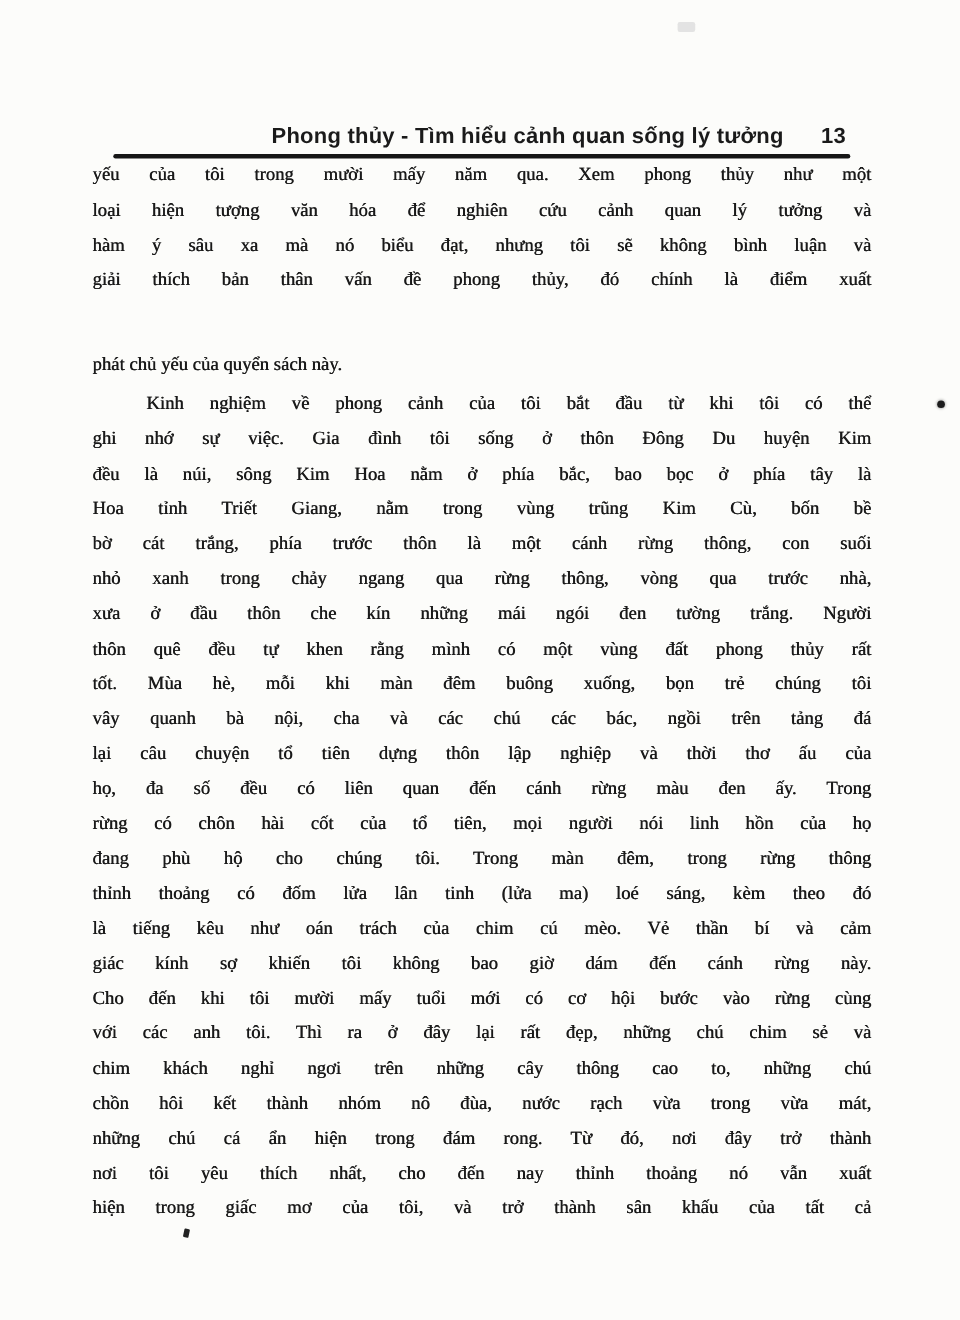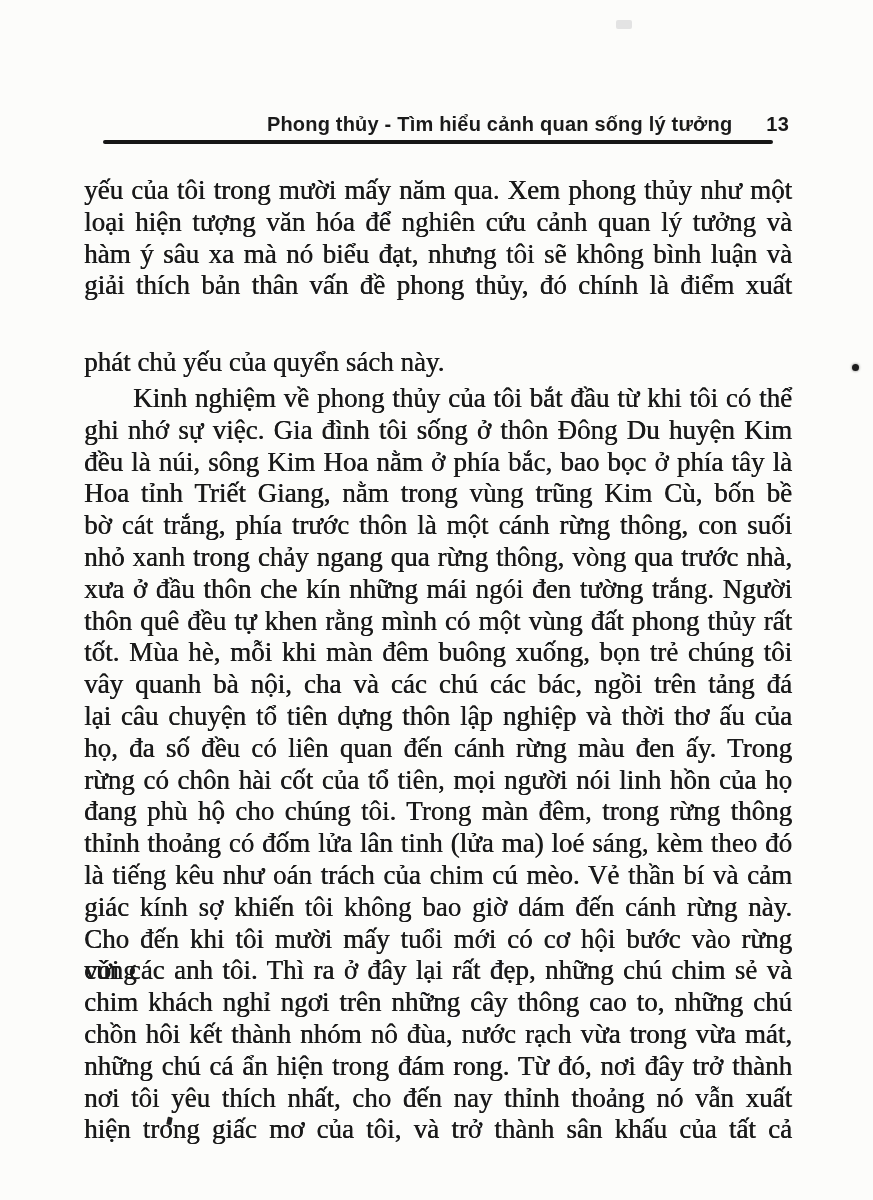--- a/index.html
+++ b/index.html
@@ -8,21 +8,21 @@
     width: 873px;
     height: 1200px;
     background: var(--paper, #fcfcfa);
     color: var(--ink, #1a1a1a);
     font-family: "Liberation Serif", serif;
     overflow: hidden;
   }
   .running-header {
     position: absolute;
     top: 112px;
-    right: 84px;
+    right: 104px;
     display: flex;
     align-items: baseline;
     gap: 34px;
     font-family: "Liberation Sans", sans-serif;
     font-weight: bold;
     font-size: 20px;
     line-height: 24px;
     letter-spacing: 0.2px;
     white-space: nowrap;
   }
@@ -31,23 +31,23 @@
     left: 103px;
     top: 140px;
     width: 670px;
     height: 4px;
     background: #161616;
     border-radius: 2px;
   }
   .body-text {
     position: absolute;
     left: 84px;
-    top: 175px;
+    top: 143px;
     width: 708px;
-    font-size: 27px;
+    font-size: 17px;
     text-shadow: 0.4px 0 0 currentColor;
   }
   .line {
     height: 31.8px;
     line-height: 31.8px;
     text-align: justify;
     text-align-last: justify;
   }
   .line.indent {
     padding-left: 49px;
@@ -99,21 +99,21 @@
   </div>
 
   <div class="header-rule"></div>
 
   <div class="body-text" id="body-text">
       <div class="line">yếu của tôi trong mười mấy năm qua. Xem phong thủy như một</div>
       <div class="line">loại hiện tượng văn hóa để nghiên cứu cảnh quan lý tưởng và</div>
       <div class="line">hàm ý sâu xa mà nó biểu đạt, nhưng tôi sẽ không bình luận và</div>
       <div class="line">giải thích bản thân vấn đề phong thủy, đó chính là điểm xuất</div>
       <div class="line last-left">phát chủ yếu của quyển sách này.</div>
-      <div class="line indent">Kinh nghiệm về phong thủy của tôi bắt đầu từ khi tôi có thể</div>
+      <div class="line indent">Kinh nghiệm về phong cảnh của tôi bắt đầu từ khi tôi có thể</div>
       <div class="line">ghi nhớ sự việc. Gia đình tôi sống ở thôn Đông Du huyện Kim</div>
       <div class="line">đều là núi, sông Kim Hoa nằm ở phía bắc, bao bọc ở phía tây là</div>
       <div class="line">Hoa tỉnh Triết Giang, nằm trong vùng trũng Kim Cù, bốn bề</div>
       <div class="line">bờ cát trắng, phía trước thôn là một cánh rừng thông, con suối</div>
       <div class="line">nhỏ xanh trong chảy ngang qua rừng thông, vòng qua trước nhà,</div>
       <div class="line">xưa ở đầu thôn che kín những mái ngói đen tường trắng. Người</div>
       <div class="line">thôn quê đều tự khen rằng mình có một vùng đất phong thủy rất</div>
       <div class="line">tốt. Mùa hè, mỗi khi màn đêm buông xuống, bọn trẻ chúng tôi</div>
       <div class="line">vây quanh bà nội, cha và các chú các bác, ngồi trên tảng đá</div>
       <div class="line">lại câu chuyện tổ tiên dựng thôn lập nghiệp và thời thơ ấu của</div>

